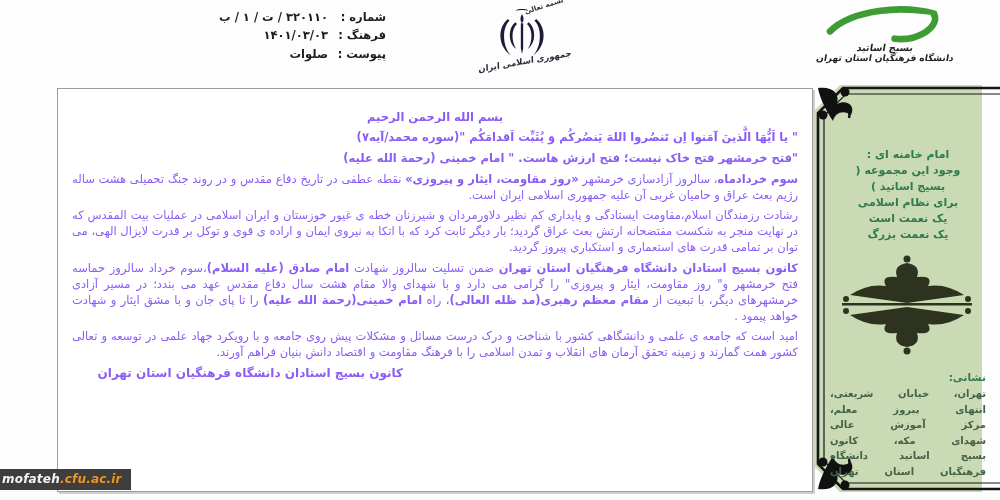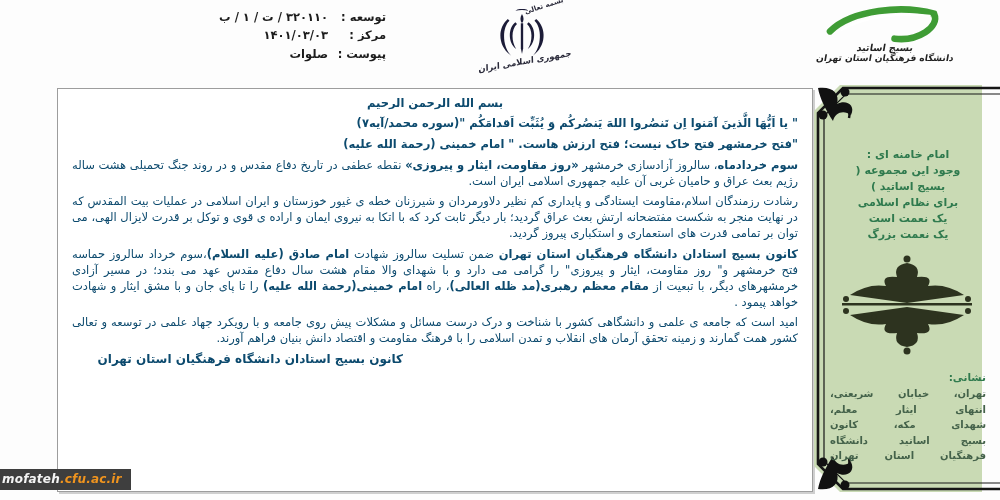--- a/index.html
+++ b/index.html
@@ -16,22 +16,22 @@
   #emblem-svg { position:absolute; left:44px; top:9px; }
   #emblem-country { position:absolute; left:14px; top:56px; width:118px; font-size:8.5px; color:#2a2a3a; transform:rotate(-10deg) skewX(-8deg); white-space:nowrap; font-weight:bold; letter-spacing:.5px; }
 
   #orglogo-block { position:absolute; left:778px; top:2px; width:214px; height:80px; text-align:center; }
   #orglogo-svg { display:block; margin:0 auto; }
   .orglogo-line1 { font-size:9.5px; font-weight:bold; color:#222; transform:skewX(-10deg); margin-top:-4px; }
   .orglogo-line2 { font-size:9px; font-weight:bold; color:#222; transform:skewX(-10deg); letter-spacing:.5px; }
 
   
   #letter { position:absolute; left:57px; top:88px; width:756px; height:404px; background:#ffffff;
-            border:1px solid #9d9d9d; box-shadow:2px 2px 0 #cfcfcf; padding:7px 14px 6px;
-            direction:rtl; color:#0c4a6e; }
+            border:1px solid #9d9d9d; box-shadow:2px 2px 0 #cfcfcf; padding:21px 14px 6px;
+            direction:rtl; color:#8b5cf6; }
   #bismillah { text-align:center; font-weight:bold; font-size:11.5px; margin-bottom:6px; }
   .para { font-size:11.5px; line-height:1.38; text-align:justify; margin-bottom:5px; }
   .para .b { font-weight:bold; }
   #signature { font-weight:bold; font-size:12px; margin-right:395px; white-space:nowrap; margin-top:2px; }
 
   
   #sidebar { position:absolute; left:814px; top:85px; width:168px; height:407px; }
   #sidebar-bg { position:absolute; inset:0; background:#c9dab4;
                 clip-path:polygon(26px 0, 100% 0, 100% 100%, 26px 100%, 0 calc(100% - 26px), 0 26px); }
   #sidebar-border { position:absolute; inset:0; pointer-events:none; }
@@ -48,25 +48,25 @@
   #watermark .wm-prefix { color:#f4f4f4; }
   #watermark .wm-suffix { color:#f0941e; }
 </style>
 </head>
 <body>
 
 <div id="canvas">
 
   <div id="hdr-fields">
     <div class="hdr-row">
-      <span class="lbl">توسعه :</span>
+      <span class="lbl">شماره :</span>
       <span>۳۲۰۱۱۰ / ت / ۱ / ب</span>
     </div>
     <div class="hdr-row">
-      <span class="lbl">مرکز :</span>
+      <span class="lbl">فرهنگ :</span>
       <span>۱۴۰۱/۰۳/۰۳</span>
     </div>
     <div class="hdr-row">
       <span class="lbl">پیوست :</span>
       <span>صلوات</span>
     </div>
   </div>
 
   <div id="emblem-block">
     <div id="emblem-bismillah">بسمه تعالی</div>
@@ -146,21 +146,22 @@
         </g>
         <use href="#mhalf" transform="translate(0,104) scale(1,-1)"></use>
         <rect x="2" y="50" width="130" height="2.5"></rect>
       </g>
     </svg>
 
     <div id="sb-address">
       <div class="addr-title">نشانی:</div>
       <div>
           <div class="line">تهران، خیابان شریعتی،</div>
-          <div class="line">انتهای ایثار معلم،</div>
+          <div class="line">انتهای پیروز معلم،</div>
+          <div class="line">مرکز آموزش عالی</div>
           <div class="line">شهدای مکه، کانون</div>
           <div class="line">بسیج اساتید دانشگاه</div>
           <div class="line">فرهنگیان استان تهران</div>
         </div>
     </div>
   </div>
 
   <div id="watermark">
     <span class="wm-prefix">mofateh</span><span class="wm-suffix">.cfu.ac.ir</span>
   </div>

